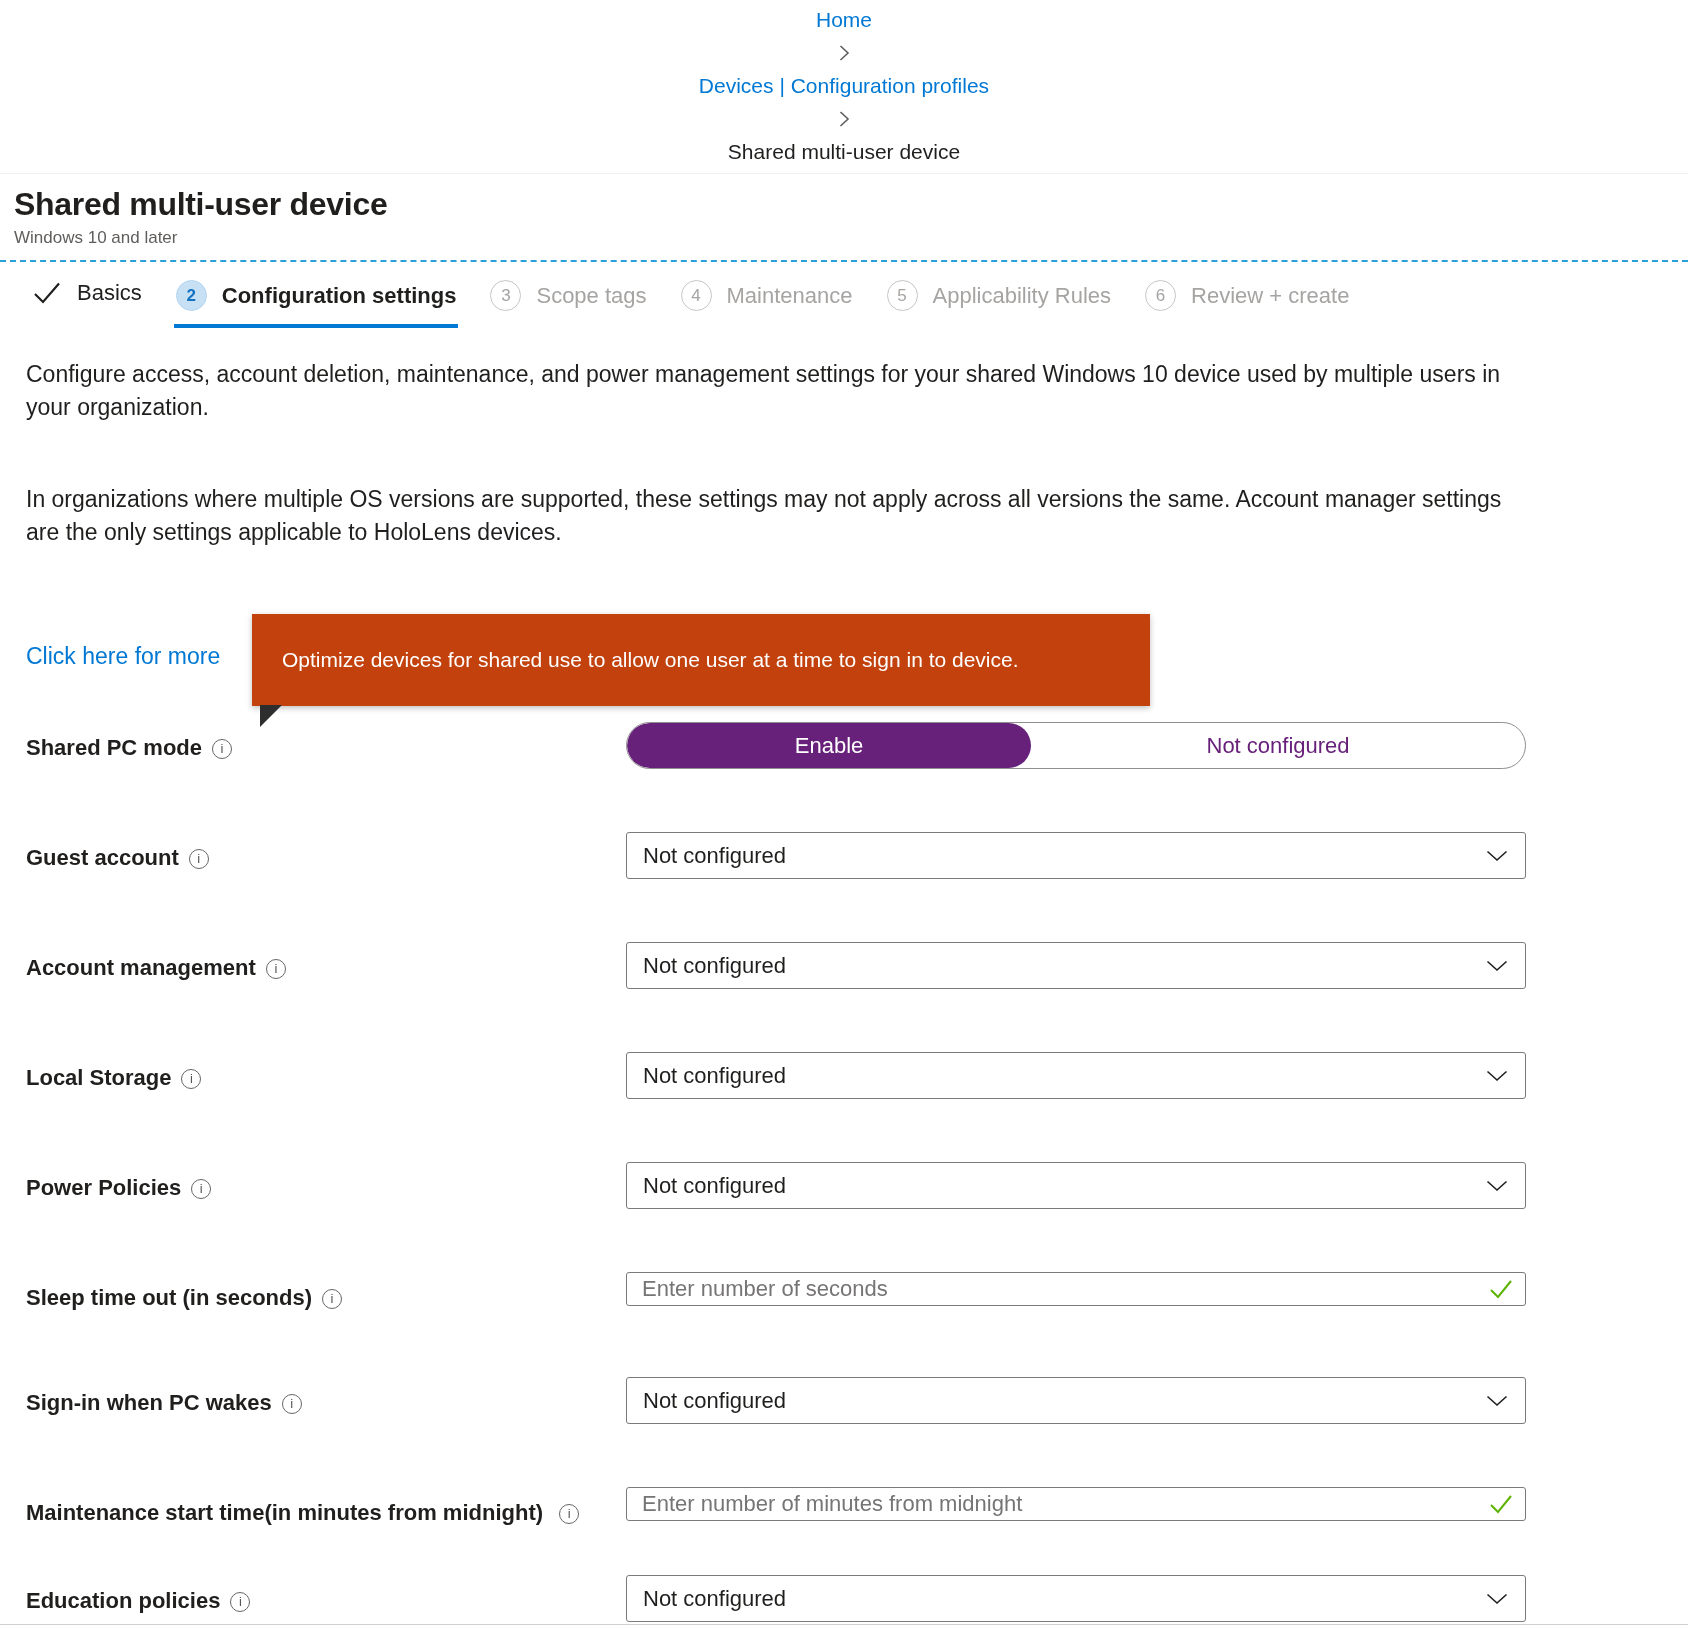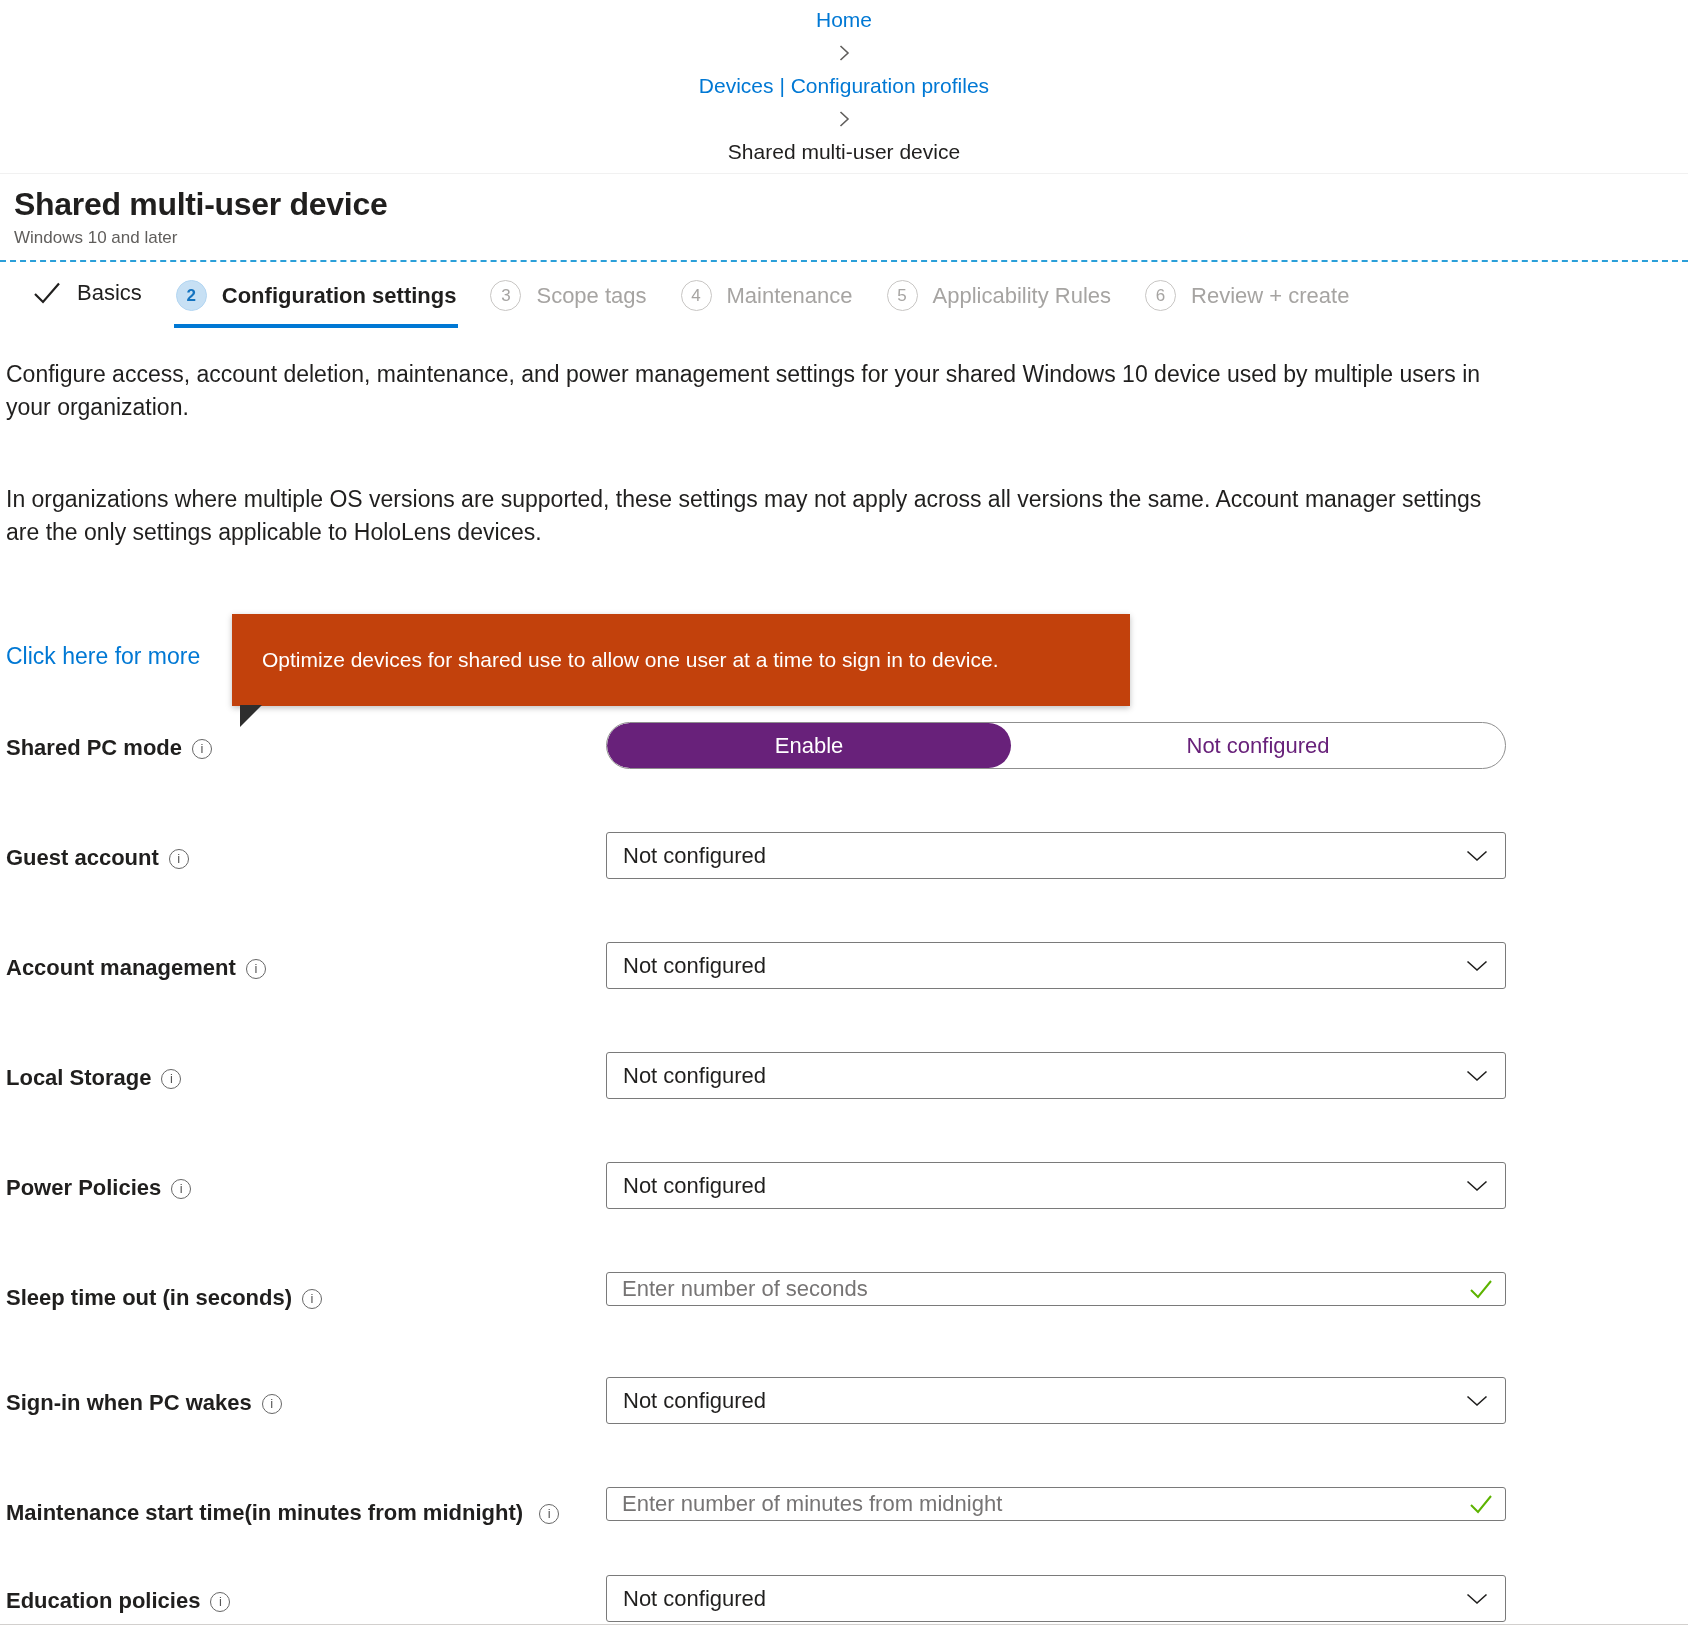--- a/index.html
+++ b/index.html
@@ -28,21 +28,21 @@
   .tabs { display:flex; align-items:flex-start; gap:30px; padding-left:30px; margin-top:6px; font-size:22px; white-space:nowrap; overflow:hidden; }
   .tab { display:flex; align-items:center; gap:15px; padding:12px 2px 13px 2px; cursor:pointer; }
   .tab.active { font-weight:700; border-bottom:4px solid #0078d4; }
   .tab.upcoming .tab-label { color:#a6a4a2; }
   .tab-num { width:31px; height:31px; border-radius:50%; display:flex; align-items:center; justify-content:center; font-size:17px; flex:0 0 auto; }
   .tab.active .tab-num { background:#c7e0f4; color:#1373c0; border:1px solid #b3d6f2; font-weight:700; }
   .tab.upcoming .tab-num { background:#fff; color:#a6a4a2; border:1px solid #c8c6c4; }
   .check-icon { display:flex; align-items:center; }
 
   
-  .content { padding-left:6px; position:relative; }
+  .content { padding-left:26px; position:relative; }
   .para { font-size:23px; line-height:1.45; max-width:1490px; margin:0; }
   .para.first { margin-top:30px; }
   .para.second { margin-top:58px; }
 
   .link-row { position:relative; margin-top:74px; height:86px; }
   .more-link { position:absolute; left:0; top:20px; font-size:23px; color:#0078d4; cursor:pointer; text-decoration:none; }
   .tooltip { position:absolute; left:226px; top:-9px; width:898px; height:92px; background:#c2410c; color:#fff;
              display:flex; align-items:center; padding:0 24px 0 30px; font-size:21px; z-index:5;
              box-shadow:0 2px 6px rgba(0,0,0,0.25); }
   .tooltip-tail { position:absolute; left:8px; bottom:-21px; width:0; height:0;

